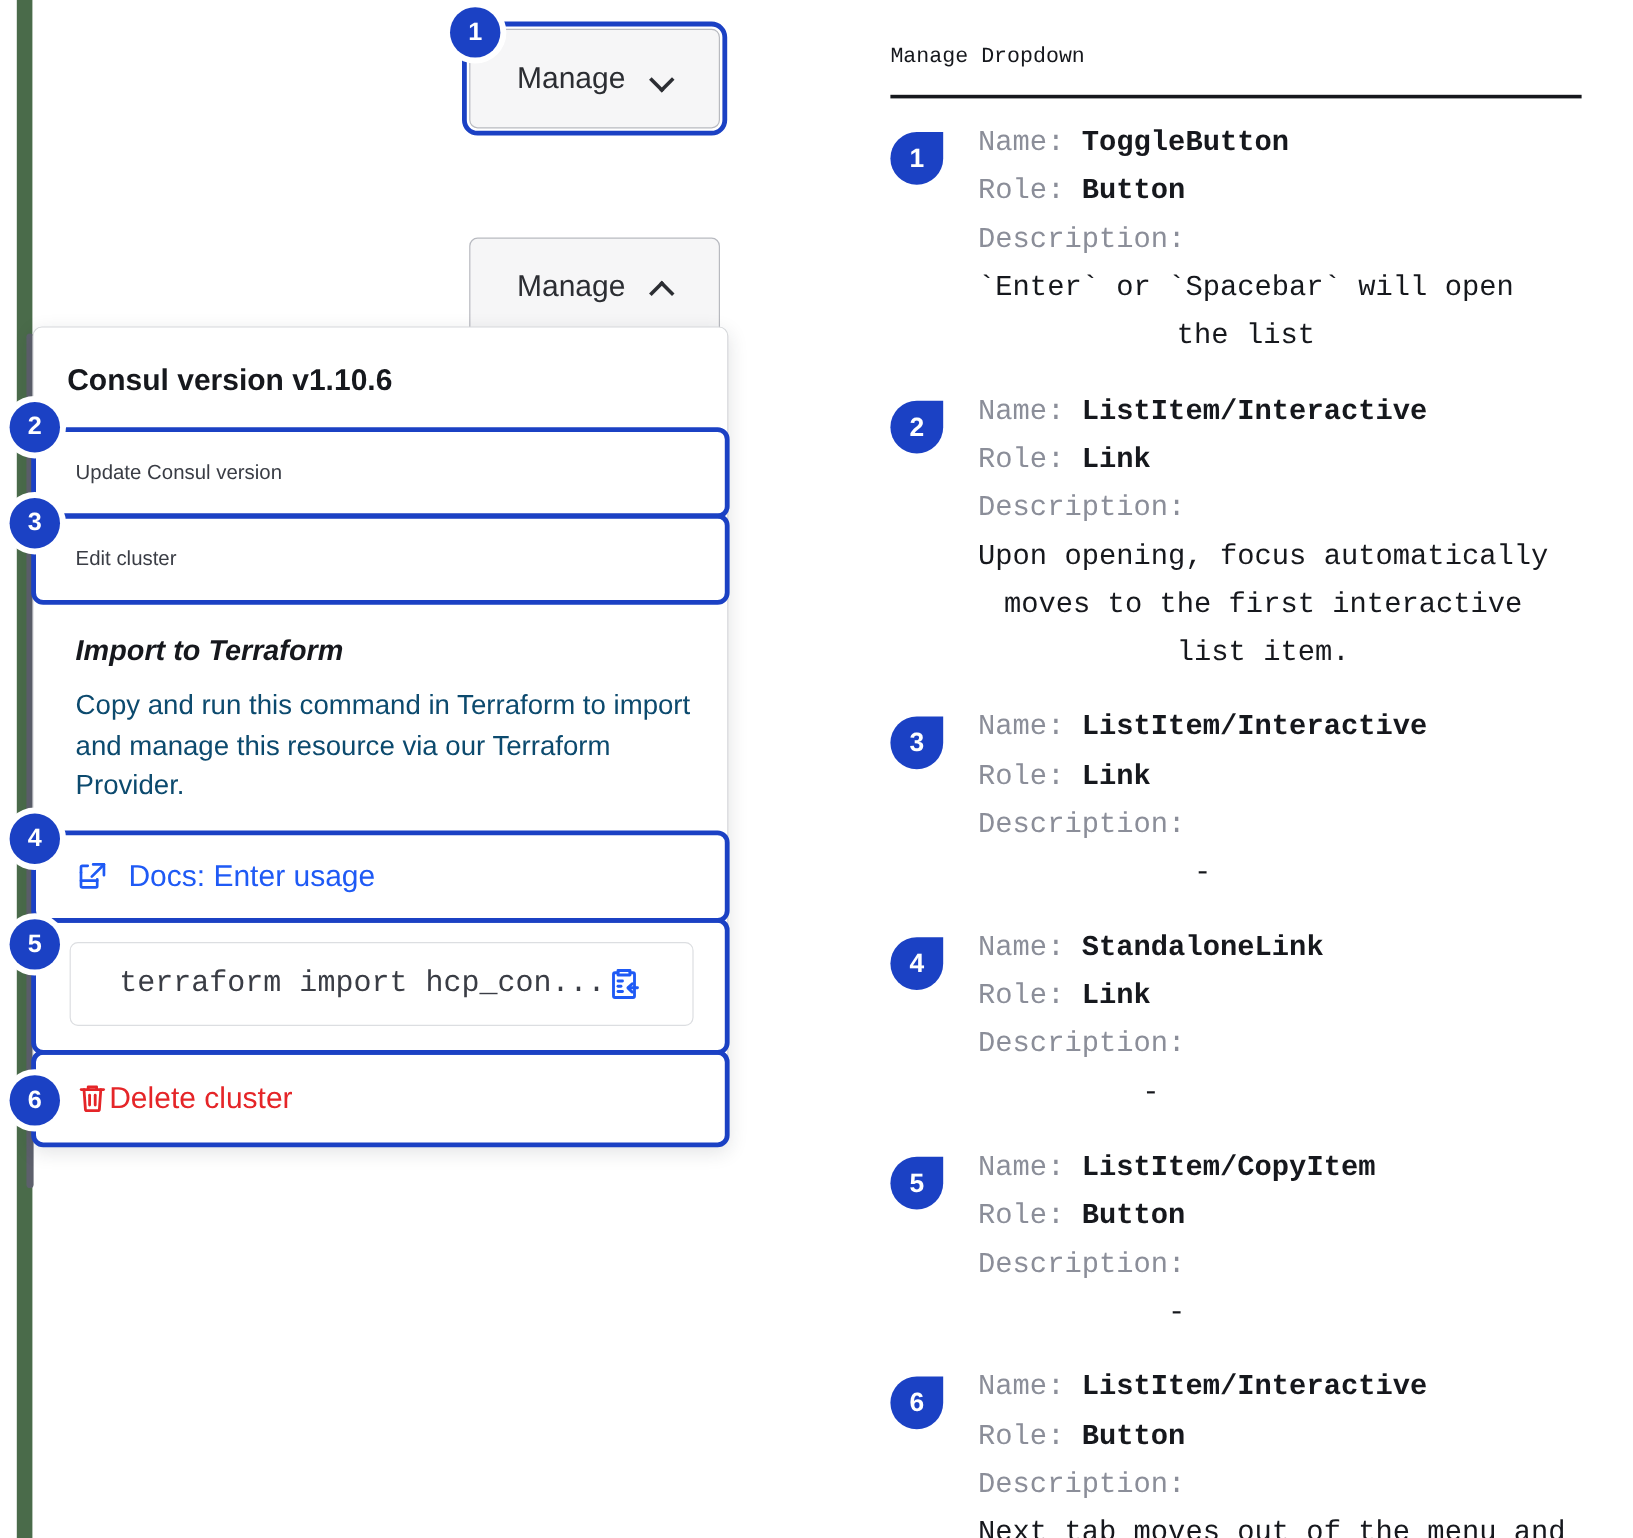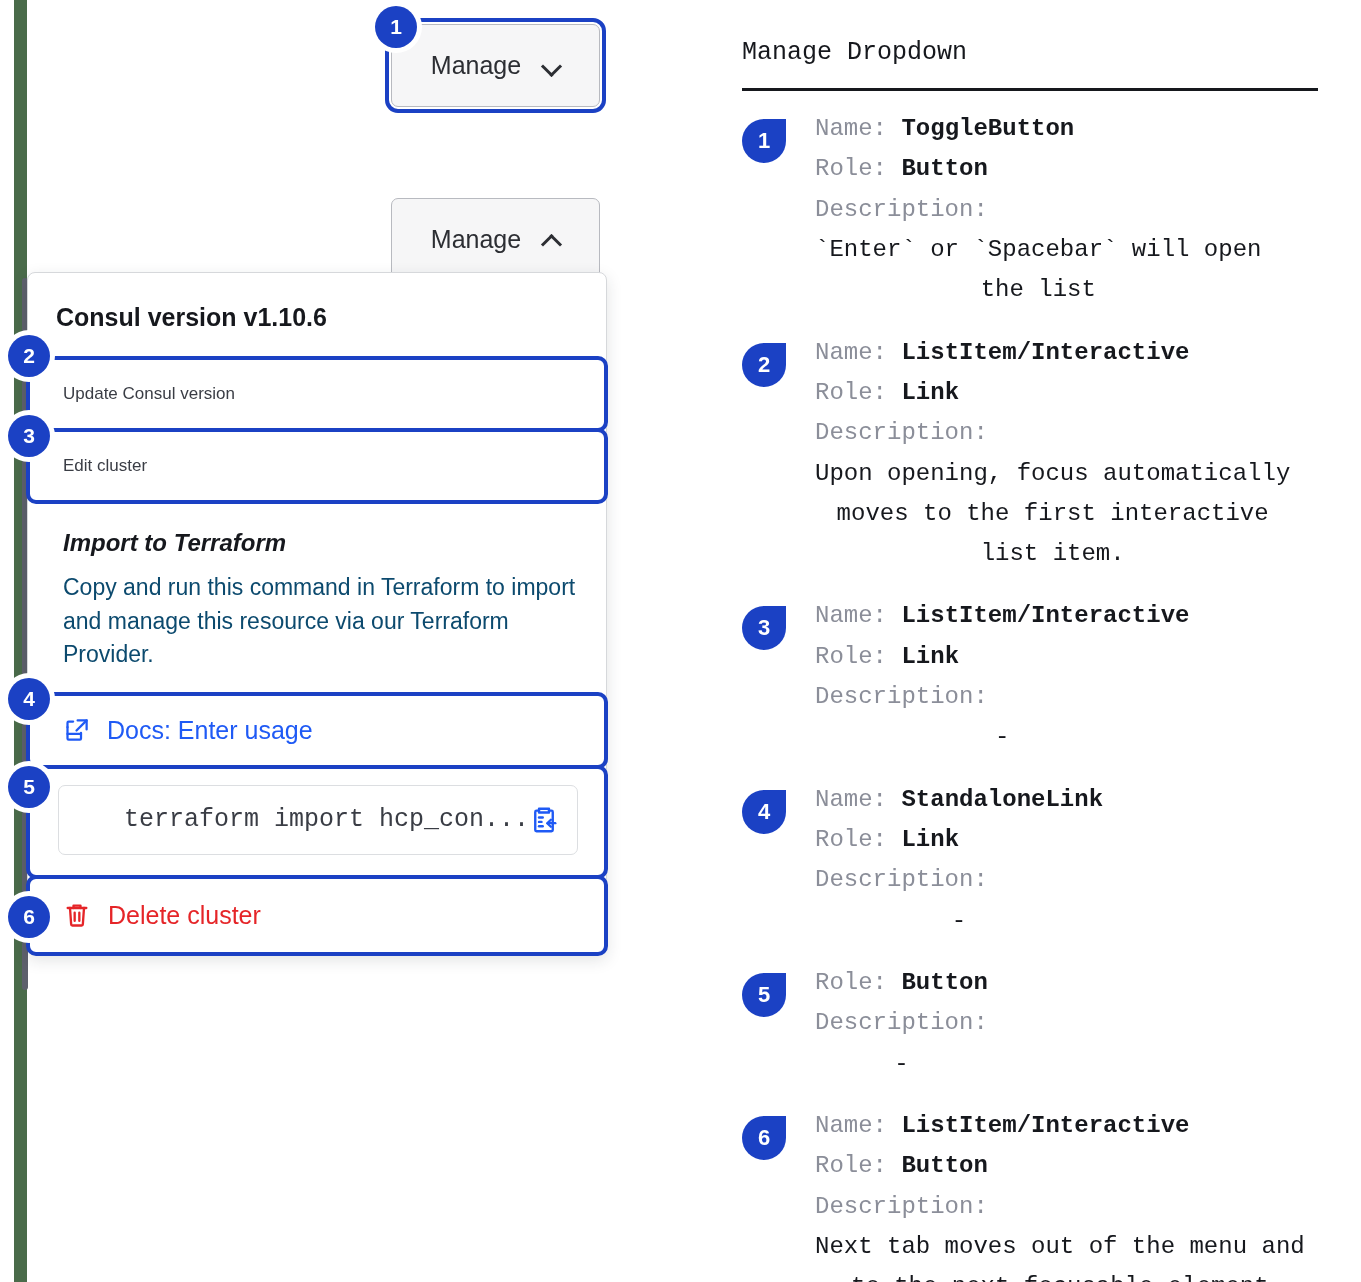--- a/index.html
+++ b/index.html
@@ -187,37 +187,36 @@
     z-index: 5;
   }
   .copy-field {
     box-sizing: border-box;
     width: 100%;
     height: 70px;
     border: 1px solid #dcdee1;
     border-radius: 7px;
     display: flex;
     align-items: center;
-    justify-content: flex-end;
+    justify-content: center;
     padding: 0 18px 0 16px;
     background: #ffffff;
   }
   .copy-text {
     font-family: "Liberation Mono", "DejaVu Sans Mono", monospace;
     font-size: 25px;
     color: #3a3d45;
     white-space: nowrap;
     overflow: hidden;
   }
 
   .dd-delete {
     box-sizing: border-box;
     display: flex;
     align-items: center;
-    gap: 17px;
     padding: 24px 0 24px 35px;
     font-size: 25px;
     font-weight: 500;
     color: #e52528;
   }
   .dd-delete.focus-ring {
     outline: 4px solid #1b41c4;
     outline-offset: -2px;
     border-radius: 8px;
     position: relative;
@@ -226,21 +225,21 @@
 
   
   .right-col {
     position: absolute;
     left: 742px;
     top: 38px;
     width: 580px;
   }
   .right-title {
     font-family: "Liberation Mono", "DejaVu Sans Mono", monospace;
-    font-size: 25px;
+    font-size: 18px;
     color: #16181d;
     letter-spacing: 0px;
   }
   .right-rule {
     height: 3px;
     background: #16181d;
     margin: 21px 0 0 0;
     width: 576px;
   }
 
@@ -405,20 +404,21 @@
         <div class="spec-body">
           <div class="spec-row"><span class="spec-key">Name: </span><span class="spec-val">StandaloneLink</span></div>
           <div class="spec-row"><span class="spec-key">Role: </span><span class="spec-val">Link</span></div>
           <div class="spec-row"><span class="spec-key">Description: </span></div>
           <div class="spec-desc">-</div>
         </div>
       </div>
       <div class="spec-item">
         <div class="spec-badge">5</div>
         <div class="spec-body">
+          <div class="spec-row"><span class="spec-key">Name: </span><span class="spec-val">ListItem/CopyItem</span></div>
           <div class="spec-row"><span class="spec-key">Role: </span><span class="spec-val">Button</span></div>
           <div class="spec-row"><span class="spec-key">Description: </span></div>
           <div class="spec-desc">-</div>
         </div>
       </div>
       <div class="spec-item">
         <div class="spec-badge">6</div>
         <div class="spec-body">
           <div class="spec-row"><span class="spec-key">Name: </span><span class="spec-val">ListItem/Interactive</span></div>
           <div class="spec-row"><span class="spec-key">Role: </span><span class="spec-val">Button</span></div>

